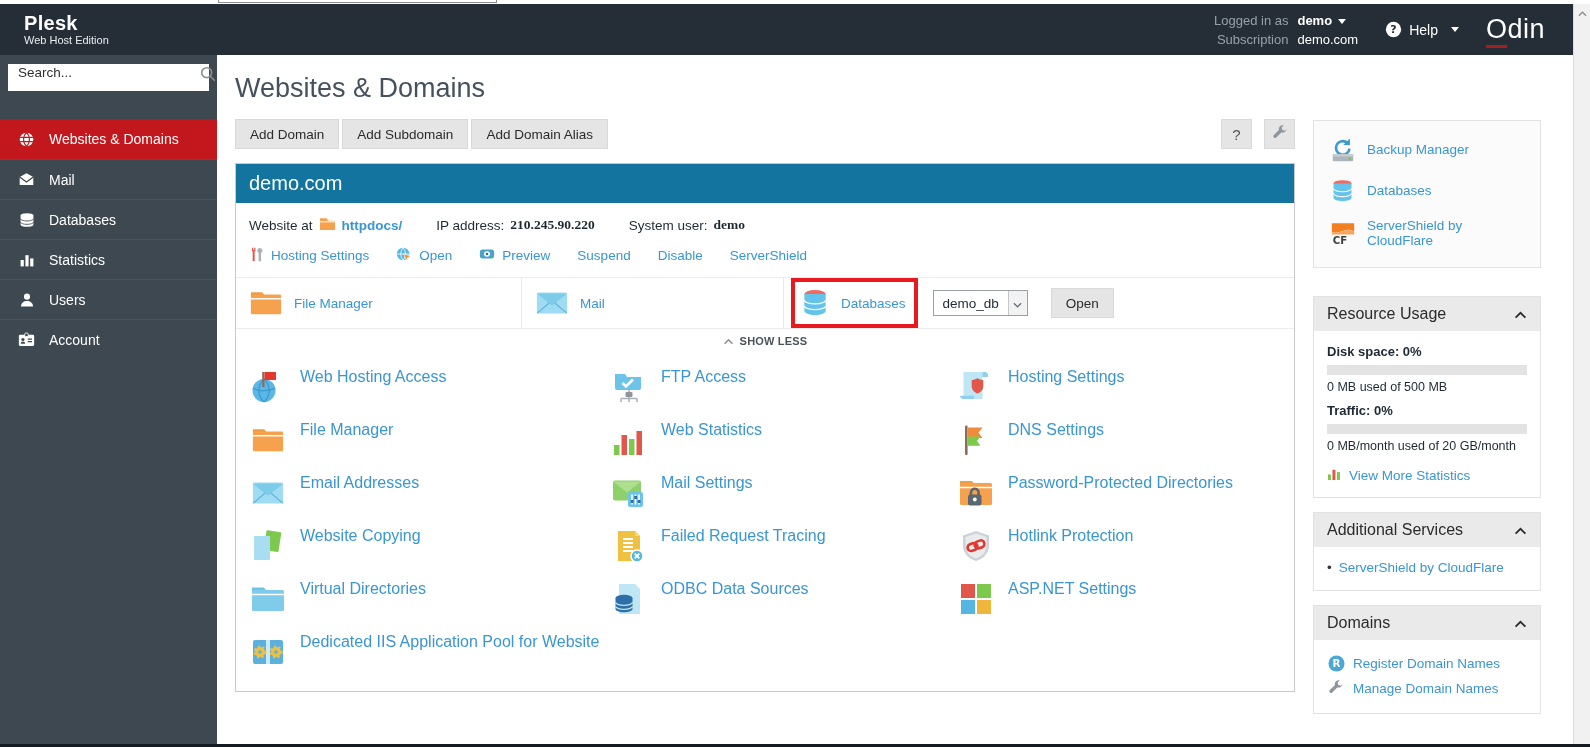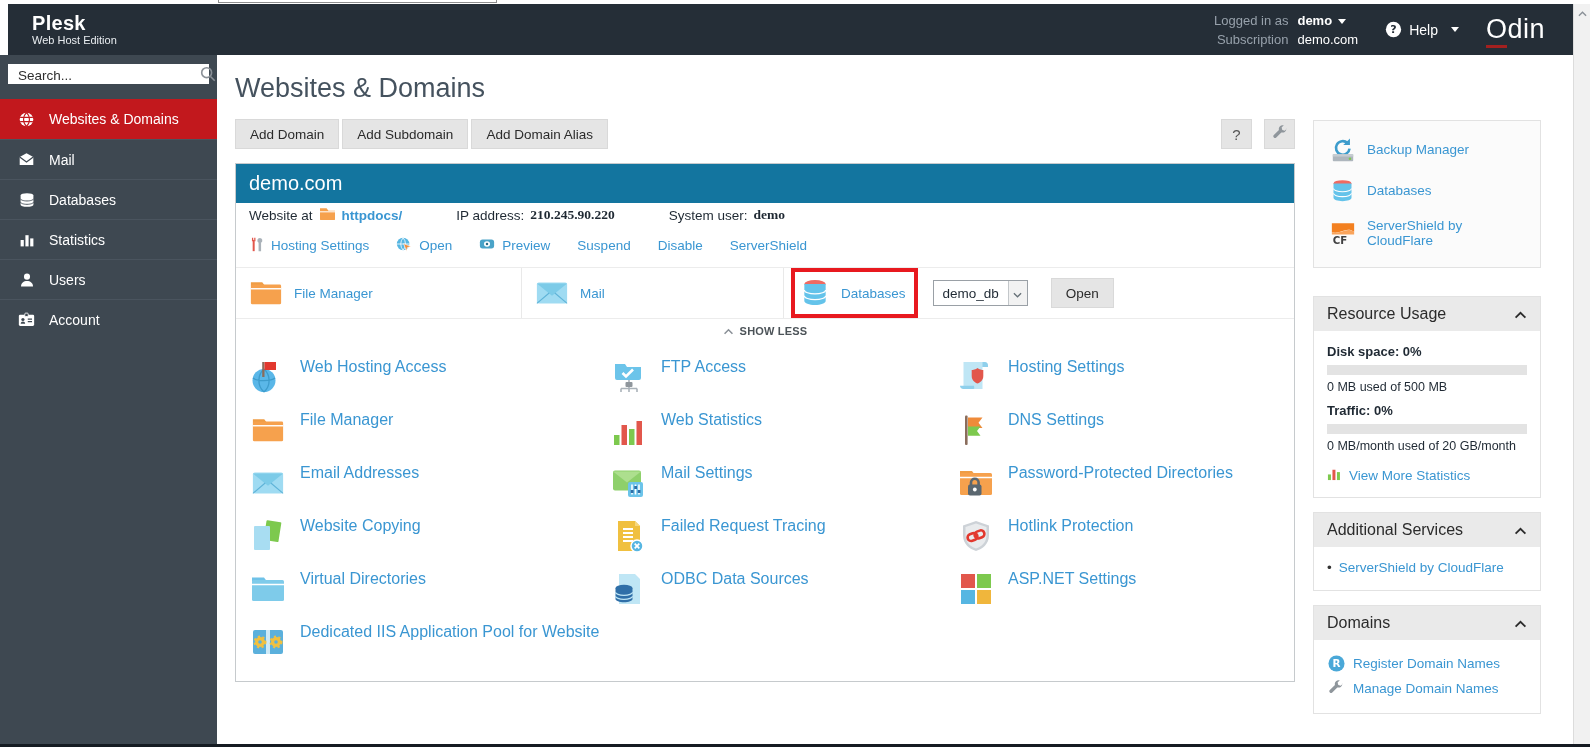--- a/index.html
+++ b/index.html
@@ -5,39 +5,39 @@
   *{box-sizing:border-box;margin:0;padding:0;}
   html,body{width:1590px;height:747px;}
   body{font-family:"Liberation Sans",sans-serif;background:#fff;}
   .screen{position:relative;width:1590px;height:747px;background:#fff;overflow:hidden;}
 
   
   .top-strip{position:absolute;top:0;left:0;right:0;height:4px;background:#fff;z-index:6;}
   .strip-box{position:absolute;left:218px;top:-1px;width:279px;height:4px;border:1px solid #8e8e8e;background:#fff;}
 
   
-  .app-header{position:absolute;top:4px;left:8px;right:17px;height:51px;background:#252e37;display:flex;align-items:center;z-index:4;}
+  .app-header{position:absolute;top:4px;left:0;right:17px;height:51px;background:#252e37;display:flex;align-items:center;z-index:4;}
   .logo{margin-left:24px;cursor:pointer;}
   .logo-title{color:#fff;font-size:20px;font-weight:bold;line-height:21px;letter-spacing:.3px;}
   .logo-sub{color:#e9edf0;font-size:11px;line-height:13px;}
   .header-right{margin-left:auto;display:flex;align-items:center;gap:27px;padding-right:28px;}
   .login-info{display:grid;grid-template-columns:auto auto;column-gap:9px;font-size:13px;line-height:19px;}
   .li-label{color:#97a1ab;text-align:right;}
   .li-user{color:#fff;cursor:pointer;white-space:nowrap;}
   .li-user b{font-weight:bold;}
   .li-sub{color:#fff;}
   .tri{display:inline-block;width:0;height:0;border-left:4px solid transparent;border-right:4px solid transparent;border-top:5px solid #fff;margin-left:6px;vertical-align:middle;}
   .help-menu{color:#fff;font-size:14px;display:flex;align-items:center;gap:7px;cursor:pointer;}
   .hicon{display:flex;}
   .odin{color:#fff;font-size:27px;letter-spacing:.5px;}
   .odin-o{border-bottom:3px solid #a3201f;padding-bottom:1px;}
 
   
   .sidebar{position:absolute;top:55px;left:0;width:217px;bottom:3px;background:#3e4851;}
-  .searchbox{position:relative;margin:9px 8px 15px;background:#fff;height:20px;display:flex;align-items:flex-end;border:1px solid #fff;}
+  .searchbox{position:relative;margin:9px 8px 28px;background:#fff;height:27px;display:flex;align-items:flex-start;border:1px solid #fff;}
   .search-input{flex:1;border:none;outline:none;padding:0 4px 0 9px;font-size:13.5px;color:#333;font-family:inherit;background:transparent;}
   .search-input::placeholder{color:#2f2f2f;opacity:1;}
   .sicon{width:28px;display:flex;align-items:center;justify-content:center;cursor:pointer;}
   .menu{margin-top:5px;}
   .mitem{height:40px;display:flex;align-items:center;gap:13px;padding-left:17px;color:#fff;font-size:14px;cursor:pointer;border-top:1px solid #4a545e;}
   .menu .mitem:first-child{border-top:none;}
   .mitem.active{background:#c2181d;border-top-color:#c2181d;}
   .micon{width:19px;display:flex;justify-content:center;}
 
   
@@ -46,21 +46,21 @@
   .page-title{font-size:27px;color:#45525e;font-weight:400;margin:0 0 15px;}
   .page-sub{font-size:13.5px;color:#1f2933;margin:0 0 15px;}
   .toolbar{display:flex;gap:3px;position:relative;margin-bottom:12px;}
   .btn{background:#e5e5e5;border:1px solid #d9d9d9;color:#2b2b2b;font-size:13.5px;height:30px;padding:0 14px;display:inline-flex;align-items:center;cursor:pointer;font-family:inherit;white-space:nowrap;}
   .toolbar-right{position:absolute;right:0;top:0;display:flex;gap:12px;}
   .sqbtn{width:31px;justify-content:center;padding:0;color:#555;font-size:15px;}
 
   
   .card{border:1px solid #c6cacd;margin-top:14px;background:#fff;}
   .card-h{background:#13759f;color:#fff;font-size:20px;padding:8px 13px;}
-  .info-row{display:flex;gap:54px;padding:3px 13px 2px;font-size:13.5px;color:#1f2933;align-items:center;}
+  .info-row{display:flex;gap:34px;padding:13px 13px 2px;font-size:13.5px;color:#1f2933;align-items:center;}
   .seg{display:flex;align-items:center;gap:6px;white-space:nowrap;}
   .seg b{font-weight:bold;font-family:Liberation Serif, serif;}
   .link{color:#3a96d2;text-decoration:none;cursor:pointer;}
   .actions-row{display:flex;gap:27px;padding:10px 13px 12px;font-size:13.5px;align-items:center;}
   .action{display:flex;align-items:center;gap:7px;cursor:pointer;}
   .quick{display:flex;border-top:1px solid #ececec;}
   .qcell{display:flex;align-items:center;gap:11px;padding:7px 8px 7px 13px;height:50px;font-size:13.5px;}
   .qcell1{width:285px;}
   .qcell2{width:262px;border-left:1px solid #e9e9e9;}
   .qcell3{flex:1;border-left:1px solid #e9e9e9;}

